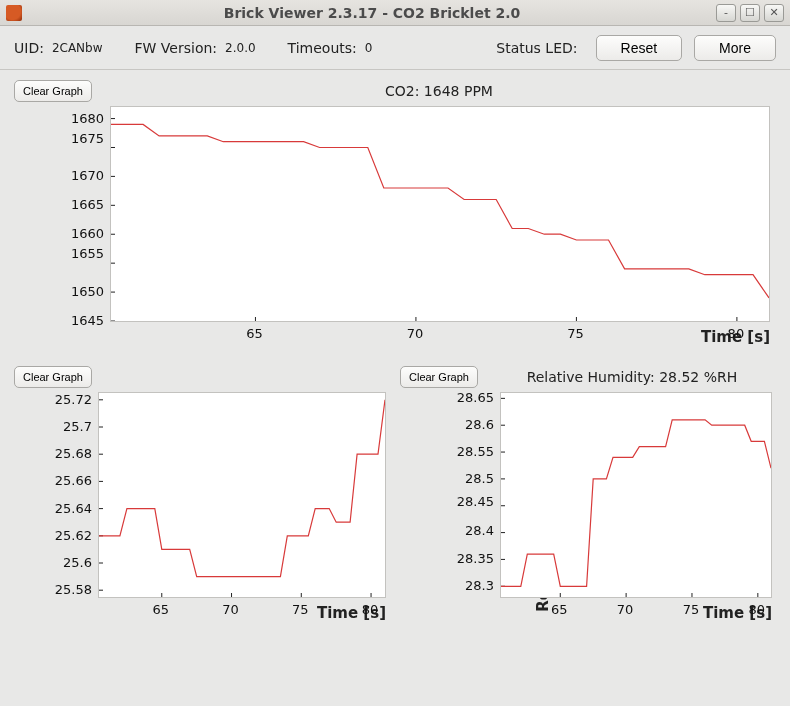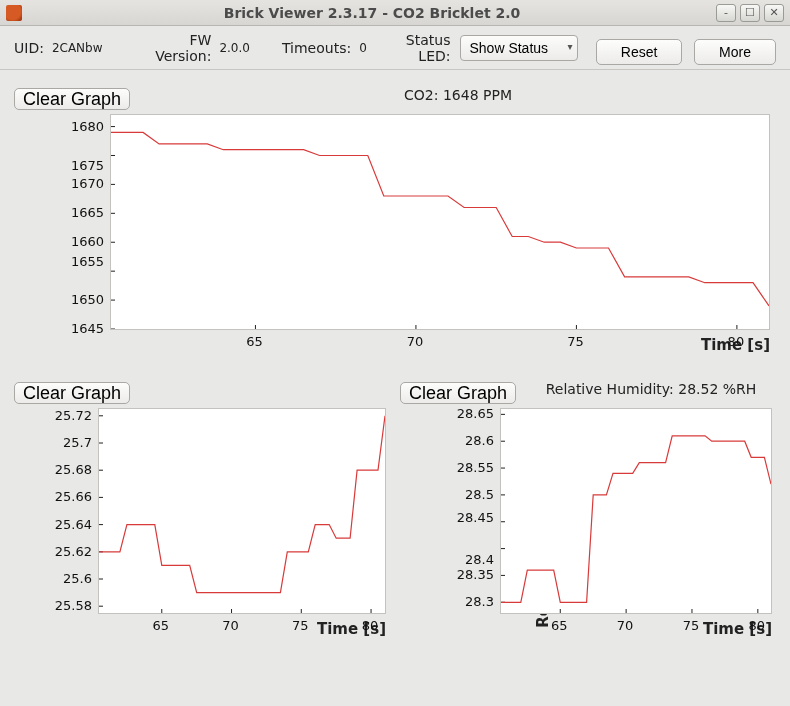--- a/index.html
+++ b/index.html
@@ -70,23 +70,22 @@
     font-size: 10px; color:#555;
   }
   .btn {
     border: 1px solid #a9a8a5;
     border-radius: 5px;
     background: linear-gradient(#fdfdfc,#ecebe9);
     height: 26px;
     padding: 0 24px;
     font-size: 14px;
     cursor: pointer;
-    margin-top: 8px;
-  }
-  .btn.small { height: 22px; padding: 0 8px; font-size: 18px; }
+  }
+  .btn.small { height: 22px; padding: 0 8px; font-size: 11px; }
   .spacer { flex: 1 1 auto; }
 
   
   .content { padding: 10px 14px 12px 14px; height: calc(706px - 26px - 44px); }
   .panel-header { display: flex; align-items: center; gap: 10px; margin-bottom: 4px; }
   .panel-title { flex:1; text-align:center; font-size: 14px; }
 
   .chart {
     background: #fff;
     border: 1px solid #c3c2bf;
@@ -165,26 +164,20 @@
   <span class="kvlabel">UID:</span>
   <span class="kvval">2CANbw</span>
   <span class="gap"></span>
   <span class="kvlabel">FW Version:</span>
   <span class="kvval">2.0.0</span>
   <span class="gap"></span>
   <span class="kvlabel">Timeouts:</span>
   <span class="kvval">0</span>
   <span class="spacer"></span>
   <span class="kvlabel">Status LED:</span>
-  <span class="select-wrap">
-    <select class="select">
-      <option>Show Status</option>
-    </select>
-    <span class="chev">▾</span>
-  </span>
   <span style="width:10px"></span>
   <button class="btn">Reset</button>
   <span style="width:4px"></span>
   <button class="btn">More</button>
 </div>
 
 <div class="content">
 
   <div>
     <div class="panel-header">
@@ -211,21 +204,21 @@
           </svg>
         </div>
       <div class="axis-label-x">Time [s]</div>
     <div class="ticks-layer" style="left: 0px; top: 0px; width: 658px; height: 214px; position: absolute;">
           <div class="ytick" style="top: 214px;">1645</div>
           <div class="ytick" style="top: 185.081px;">1650</div>
           <div class="ytick" style="top: 147px;">1655</div>
           <div class="ytick" style="top: 127.243px;">1660</div>
           <div class="ytick" style="top: 98.3243px;">1665</div>
           <div class="ytick" style="top: 69.4054px;">1670</div>
-          <div class="ytick" style="top: 51px;">1675</div>
+          <div class="ytick" style="top: 32px;">1675</div>
           <div class="ytick" style="top: 11.5676px;">1680</div>
           <div class="xtick" style="left: 144.439px;">65</div>
           <div class="xtick" style="left: 304.927px;">70</div>
           <div class="xtick" style="left: 465.415px;">75</div>
           <div class="xtick" style="left: 625.902px;">80</div>
         </div>
       </div>
   </div>
 
   <div class="bottom-row">
@@ -292,21 +285,21 @@
               <line x1="125.1219512195122" x2="125.1219512195122" y1="200" y2="204" class="tickmark"></line>
               <line x1="190.97560975609755" x2="190.97560975609755" y1="200" y2="204" class="tickmark"></line>
               <line x1="256.8292682926829" x2="256.8292682926829" y1="200" y2="204" class="tickmark"></line>
               <path d="M0.0 193.3 L19.8 193.3 L26.3 161.1 L52.7 161.1 L59.3 193.3 L85.6 193.3 L92.2 85.9 L105.4 85.9 L112.0 64.4 L131.7 64.4 L138.3 53.7 L164.6 53.7 L171.2 26.8 L204.1 26.8 L210.7 32.2 L243.7 32.2 L250.2 48.3 L256.8 48.3 L263.4 48.3 L270.0 75.2 " class="dataline"></path>
             </svg>
           </div>
         <div class="axis-label-x">Time [s]</div>
       <div class="ticks-layer" style="left: 0px; top: 0px; width: 270px; height: 204px; position: absolute;">
             <div class="ytick" style="top: 193.263px;">28.3</div>
             <div class="ytick" style="top: 166.421px;">28.35</div>
-            <div class="ytick" style="top: 151px;">28.4</div>
+            <div class="ytick" style="top: 138px;">28.4</div>
             <div class="ytick" style="top: 109px;">28.45</div>
             <div class="ytick" style="top: 85.8947px;">28.5</div>
             <div class="ytick" style="top: 59.0526px;">28.55</div>
             <div class="ytick" style="top: 32.2105px;">28.6</div>
             <div class="ytick" style="top: 5.36842px;">28.65</div>
             <div class="xtick" style="left: 59.2683px;">65</div>
             <div class="xtick" style="left: 125.122px;">70</div>
             <div class="xtick" style="left: 190.976px;">75</div>
             <div class="xtick" style="left: 256.829px;">80</div>
           </div>

